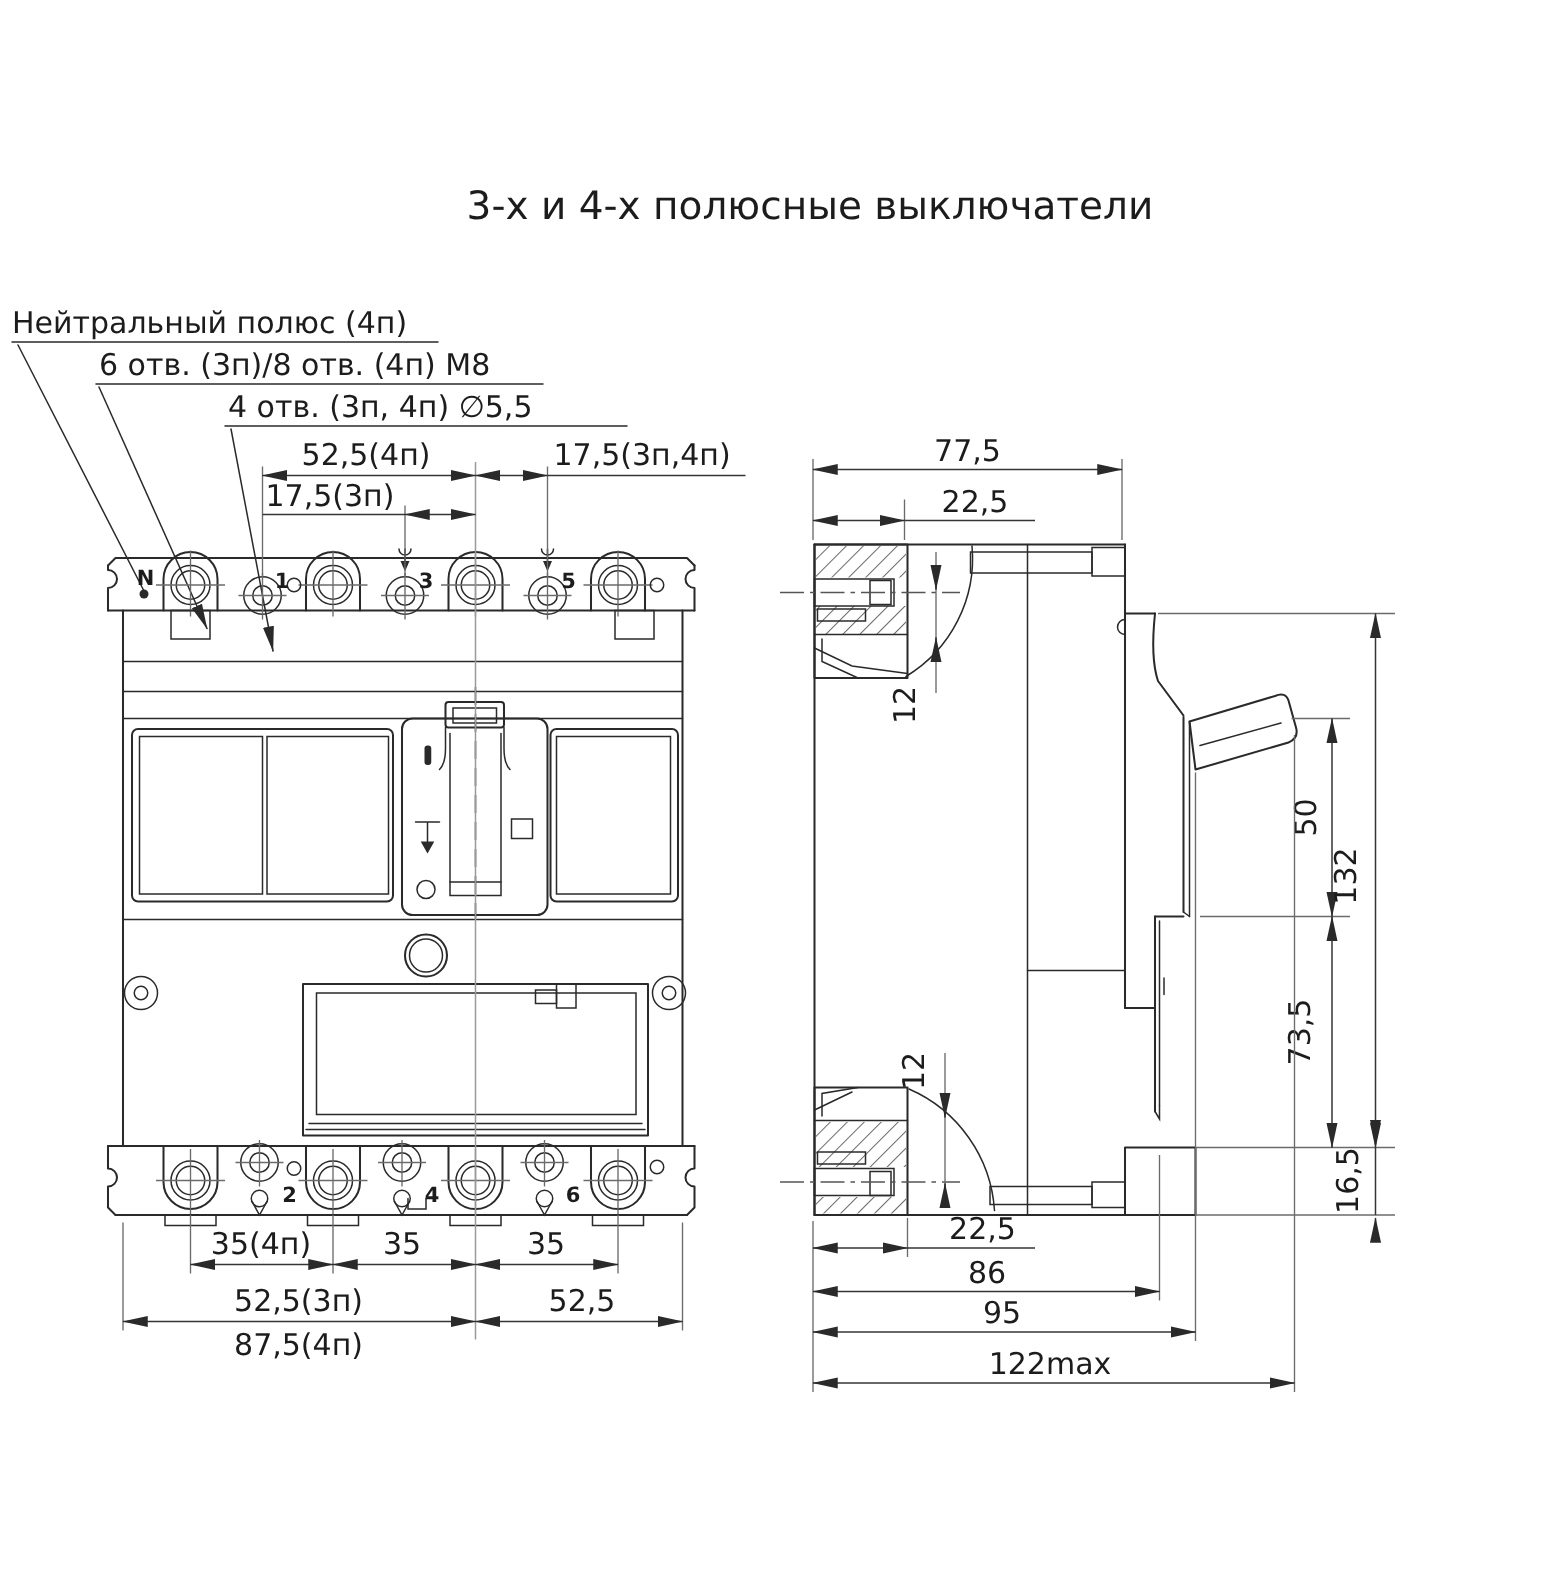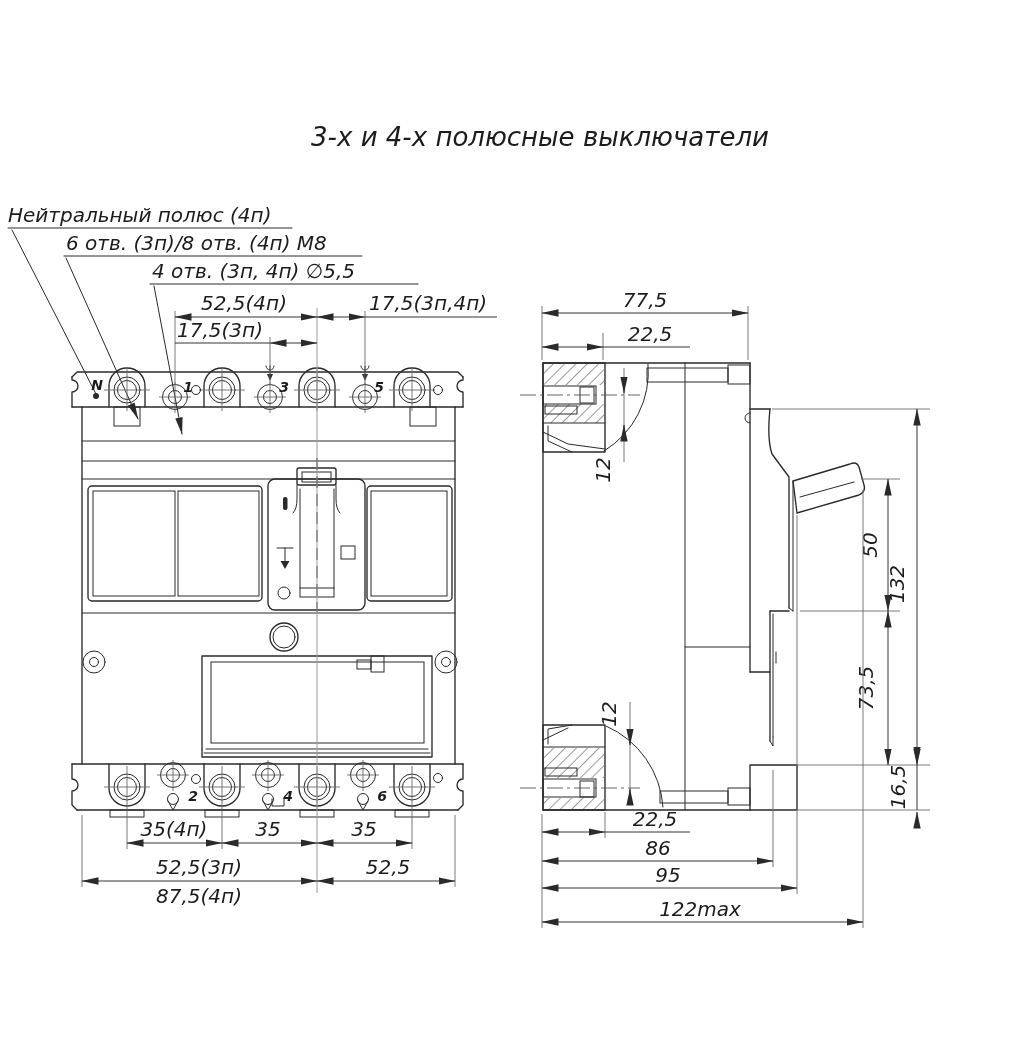--- a/index.html
+++ b/index.html
@@ -1,17 +1,17 @@
 <!DOCTYPE html>
 <html><head>
 <meta charset="utf-8">
 <style>
   html,body{margin:0;padding:0;background:#ffffff;}
   .stage{position:relative;width:1036px;height:1060px;background:#ffffff;overflow:hidden;
-         font-family:"DejaVu Sans", sans-serif;font-style:italic;}
+         font-family:"DejaVu Sans", sans-serif;}
   svg{display:block}
   .ln{stroke:#2a2a2a;stroke-width:1.35;fill:none;stroke-linecap:round;stroke-linejoin:round;}
   .tn{stroke:#2a2a2a;stroke-width:1;fill:none;stroke-linecap:round;}
   .dim{stroke:#353535;stroke-width:1;fill:none;}
   .ext{stroke:#6b6b6b;stroke-width:0.9;fill:none;}
   .cl{stroke:#9a9a9a;stroke-width:1;fill:none;}
   .ddot{stroke:#555;stroke-width:0.9;fill:none;stroke-dasharray:16 4 3 4;}
   .dash{stroke:#2a2a2a;stroke-width:1;fill:none;stroke-dasharray:12 6;}
   .fil{fill:#2a2a2a;stroke:none;}
   text{fill:#1c1c1c;}

